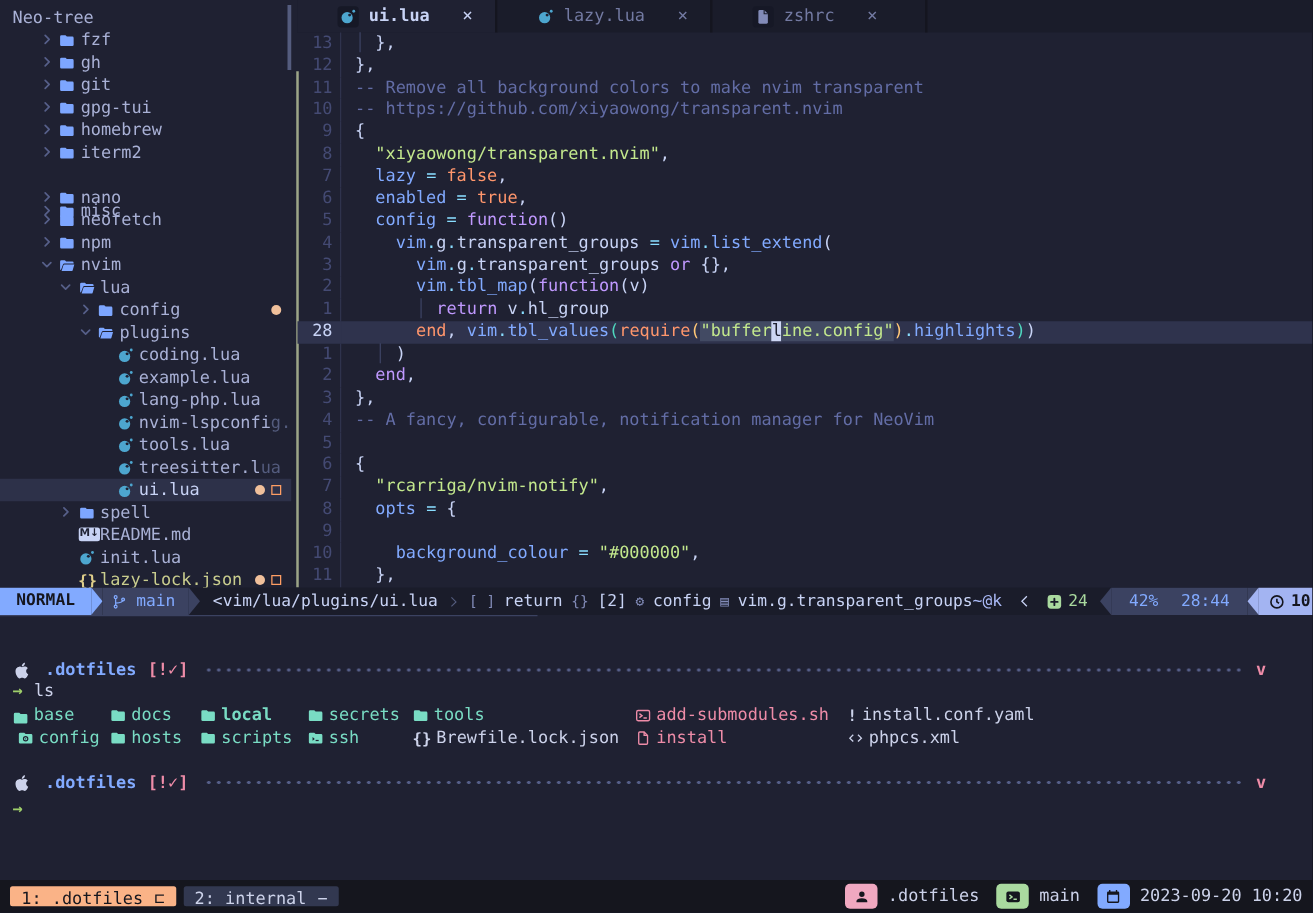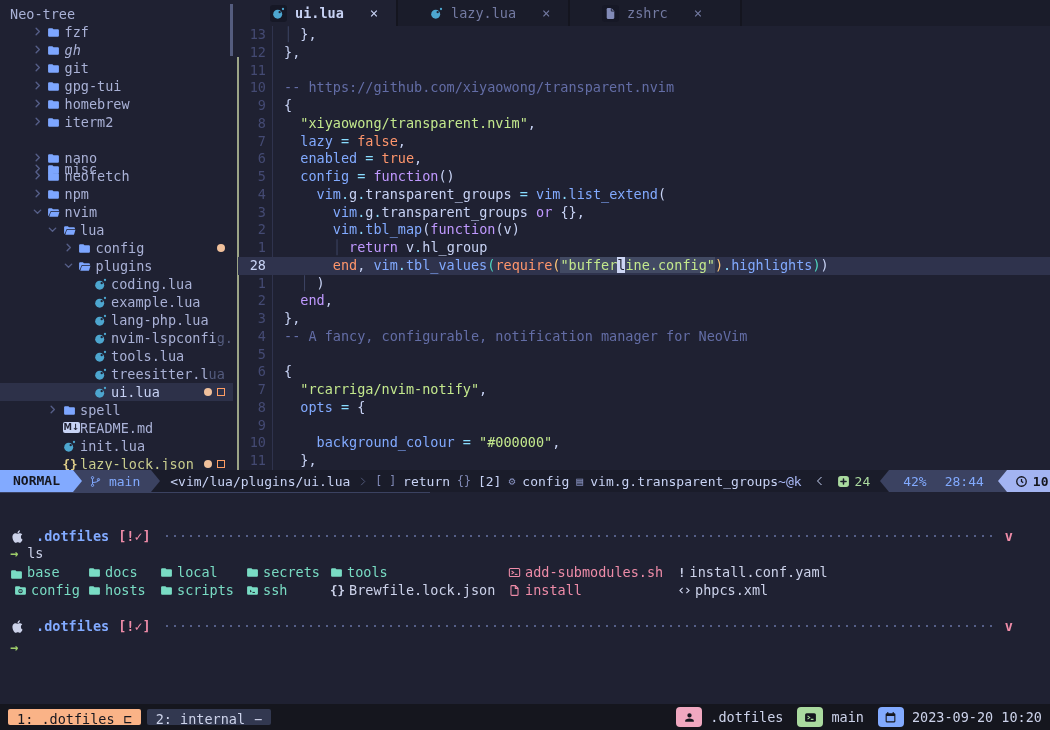--- a/index.html
+++ b/index.html
@@ -122,21 +122,21 @@
               <path d="M9 5l7 7-7 7"></path>
             </svg>
           </span>
           <span class="ticon ic" style="left:47px;color:var(--folder)">
             <svg viewBox="0 0 24 24" fill="currentColor">
               <path d="M10 4l2 2h8a2 2 0 0 1 2 2v10a2 2 0 0 1-2 2H4a2 2 0 0 1-2-2V6a2 2 0 0 1 2-2h6z"></path>
             </svg>
           </span>
           <span class="tlabel" style="left:64.5px">fzf</span>
         </div>
-        <div class="nt-row" style="top: 41px; font-style: italic;">
+        <div class="nt-row" style="top: 41px;">
           <span class="chev ic" style="left:31.5px">
             <svg viewBox="0 0 24 24" fill="none" stroke="currentColor" stroke-width="3" stroke-linecap="round" stroke-linejoin="round">
               <path d="M9 5l7 7-7 7"></path>
             </svg>
           </span>
           <span class="ticon ic" style="left:47px;color:var(--folder)">
             <svg viewBox="0 0 24 24" fill="currentColor">
               <path d="M10 4l2 2h8a2 2 0 0 1 2 2v10a2 2 0 0 1-2 2H4a2 2 0 0 1-2-2V6a2 2 0 0 1 2-2h6z"></path>
             </svg>
           </span>
@@ -453,21 +453,21 @@
               <path d="M13.5 2v5.5H19" fill="none" stroke="var(--bg-dark)" stroke-width="1.6"></path>
             </svg>
           </span>
           <span>zshrc</span>
           <span class="x">×</span>
         </div>
       </div>
     <div id="code">
         <div class="crow"><span class="ln">13</span><span class="lt"><span class="t-g">│</span><span class="t-fg"> },</span></span></div>
         <div class="crow"><span class="ln">12</span><span class="lt"><span class="t-fg">},</span></span></div>
-        <div class="crow"><span class="ln">11</span></div>
+        <div class="crow"><span class="ln">11</span><span class="lt"><span class="t-c">-- Remove all background colors to make nvim transparent</span></span></div>
         <div class="crow"><span class="ln">10</span><span class="lt"><span class="t-c">-- https://github.com/xiyaowong/transparent.nvim</span></span></div>
         <div class="crow"><span class="ln">9</span><span class="lt"><span class="t-fg">{</span></span></div>
         <div class="crow"><span class="ln">8</span><span class="lt"><span class="t-fg">  </span><span class="t-s">"xiyaowong/transparent.nvim"</span><span class="t-fg">,</span></span></div>
         <div class="crow"><span class="ln">7</span><span class="lt"><span class="t-v">  lazy</span><span class="t-op"> = </span><span class="t-o">false</span><span class="t-fg">,</span></span></div>
         <div class="crow"><span class="ln">6</span><span class="lt"><span class="t-v">  enabled</span><span class="t-op"> = </span><span class="t-o">true</span><span class="t-fg">,</span></span></div>
         <div class="crow"><span class="ln">5</span><span class="lt"><span class="t-v">  config</span><span class="t-op"> = </span><span class="t-k">function</span><span class="t-fg">()</span></span></div>
         <div class="crow"><span class="ln">4</span><span class="lt"><span class="t-fg">    </span><span class="t-v">vim</span><span class="t-op">.</span><span class="t-fg">g</span><span class="t-op">.</span><span class="t-fg">transparent_groups</span><span class="t-op"> = </span><span class="t-v">vim</span><span class="t-op">.</span><span class="t-fn">list_extend</span><span class="t-fg">(</span></span></div>
         <div class="crow"><span class="ln">3</span><span class="lt"><span class="t-fg">      </span><span class="t-v">vim</span><span class="t-op">.</span><span class="t-fg">g</span><span class="t-op">.</span><span class="t-fg">transparent_groups</span><span class="t-k"> or </span><span class="t-fg">{},</span></span></div>
         <div class="crow"><span class="ln">2</span><span class="lt"><span class="t-fg">      </span><span class="t-v">vim</span><span class="t-op">.</span><span class="t-fn">tbl_map</span><span class="t-fg">(</span><span class="t-k">function</span><span class="t-fg">(v)</span></span></div>
         <div class="crow"><span class="ln">1</span><span class="lt"><span class="t-fg">      </span><span class="t-g">│</span><span class="t-fg"> </span><span class="t-k">return</span><span class="t-fg"> v</span><span class="t-op">.</span><span class="t-fg">hl_group</span></span></div>
@@ -578,21 +578,21 @@
           <span>base</span>
         </span>
         <span class="lse k-dir" style="left: 88px;">
           <span class="ic">
             <svg viewBox="0 0 24 24" fill="currentColor">
               <path d="M10 4l2 2h8a2 2 0 0 1 2 2v10a2 2 0 0 1-2 2H4a2 2 0 0 1-2-2V6a2 2 0 0 1 2-2h6z"></path>
             </svg>
           </span>
           <span>docs</span>
         </span>
-        <span class="lse k-dir" style="left: 160px;">
+        <span class="lse k-dir" style="left: 160px; font-weight: bold;">
           <span class="ic">
             <svg viewBox="0 0 24 24" fill="currentColor">
               <path d="M10 4l2 2h8a2 2 0 0 1 2 2v10a2 2 0 0 1-2 2H4a2 2 0 0 1-2-2V6a2 2 0 0 1 2-2h6z"></path>
             </svg>
           </span>
           <span>local</span>
         </span>
         <span class="lse k-dir" style="left: 246px;">
           <span class="ic">
             <svg viewBox="0 0 24 24" fill="currentColor">

